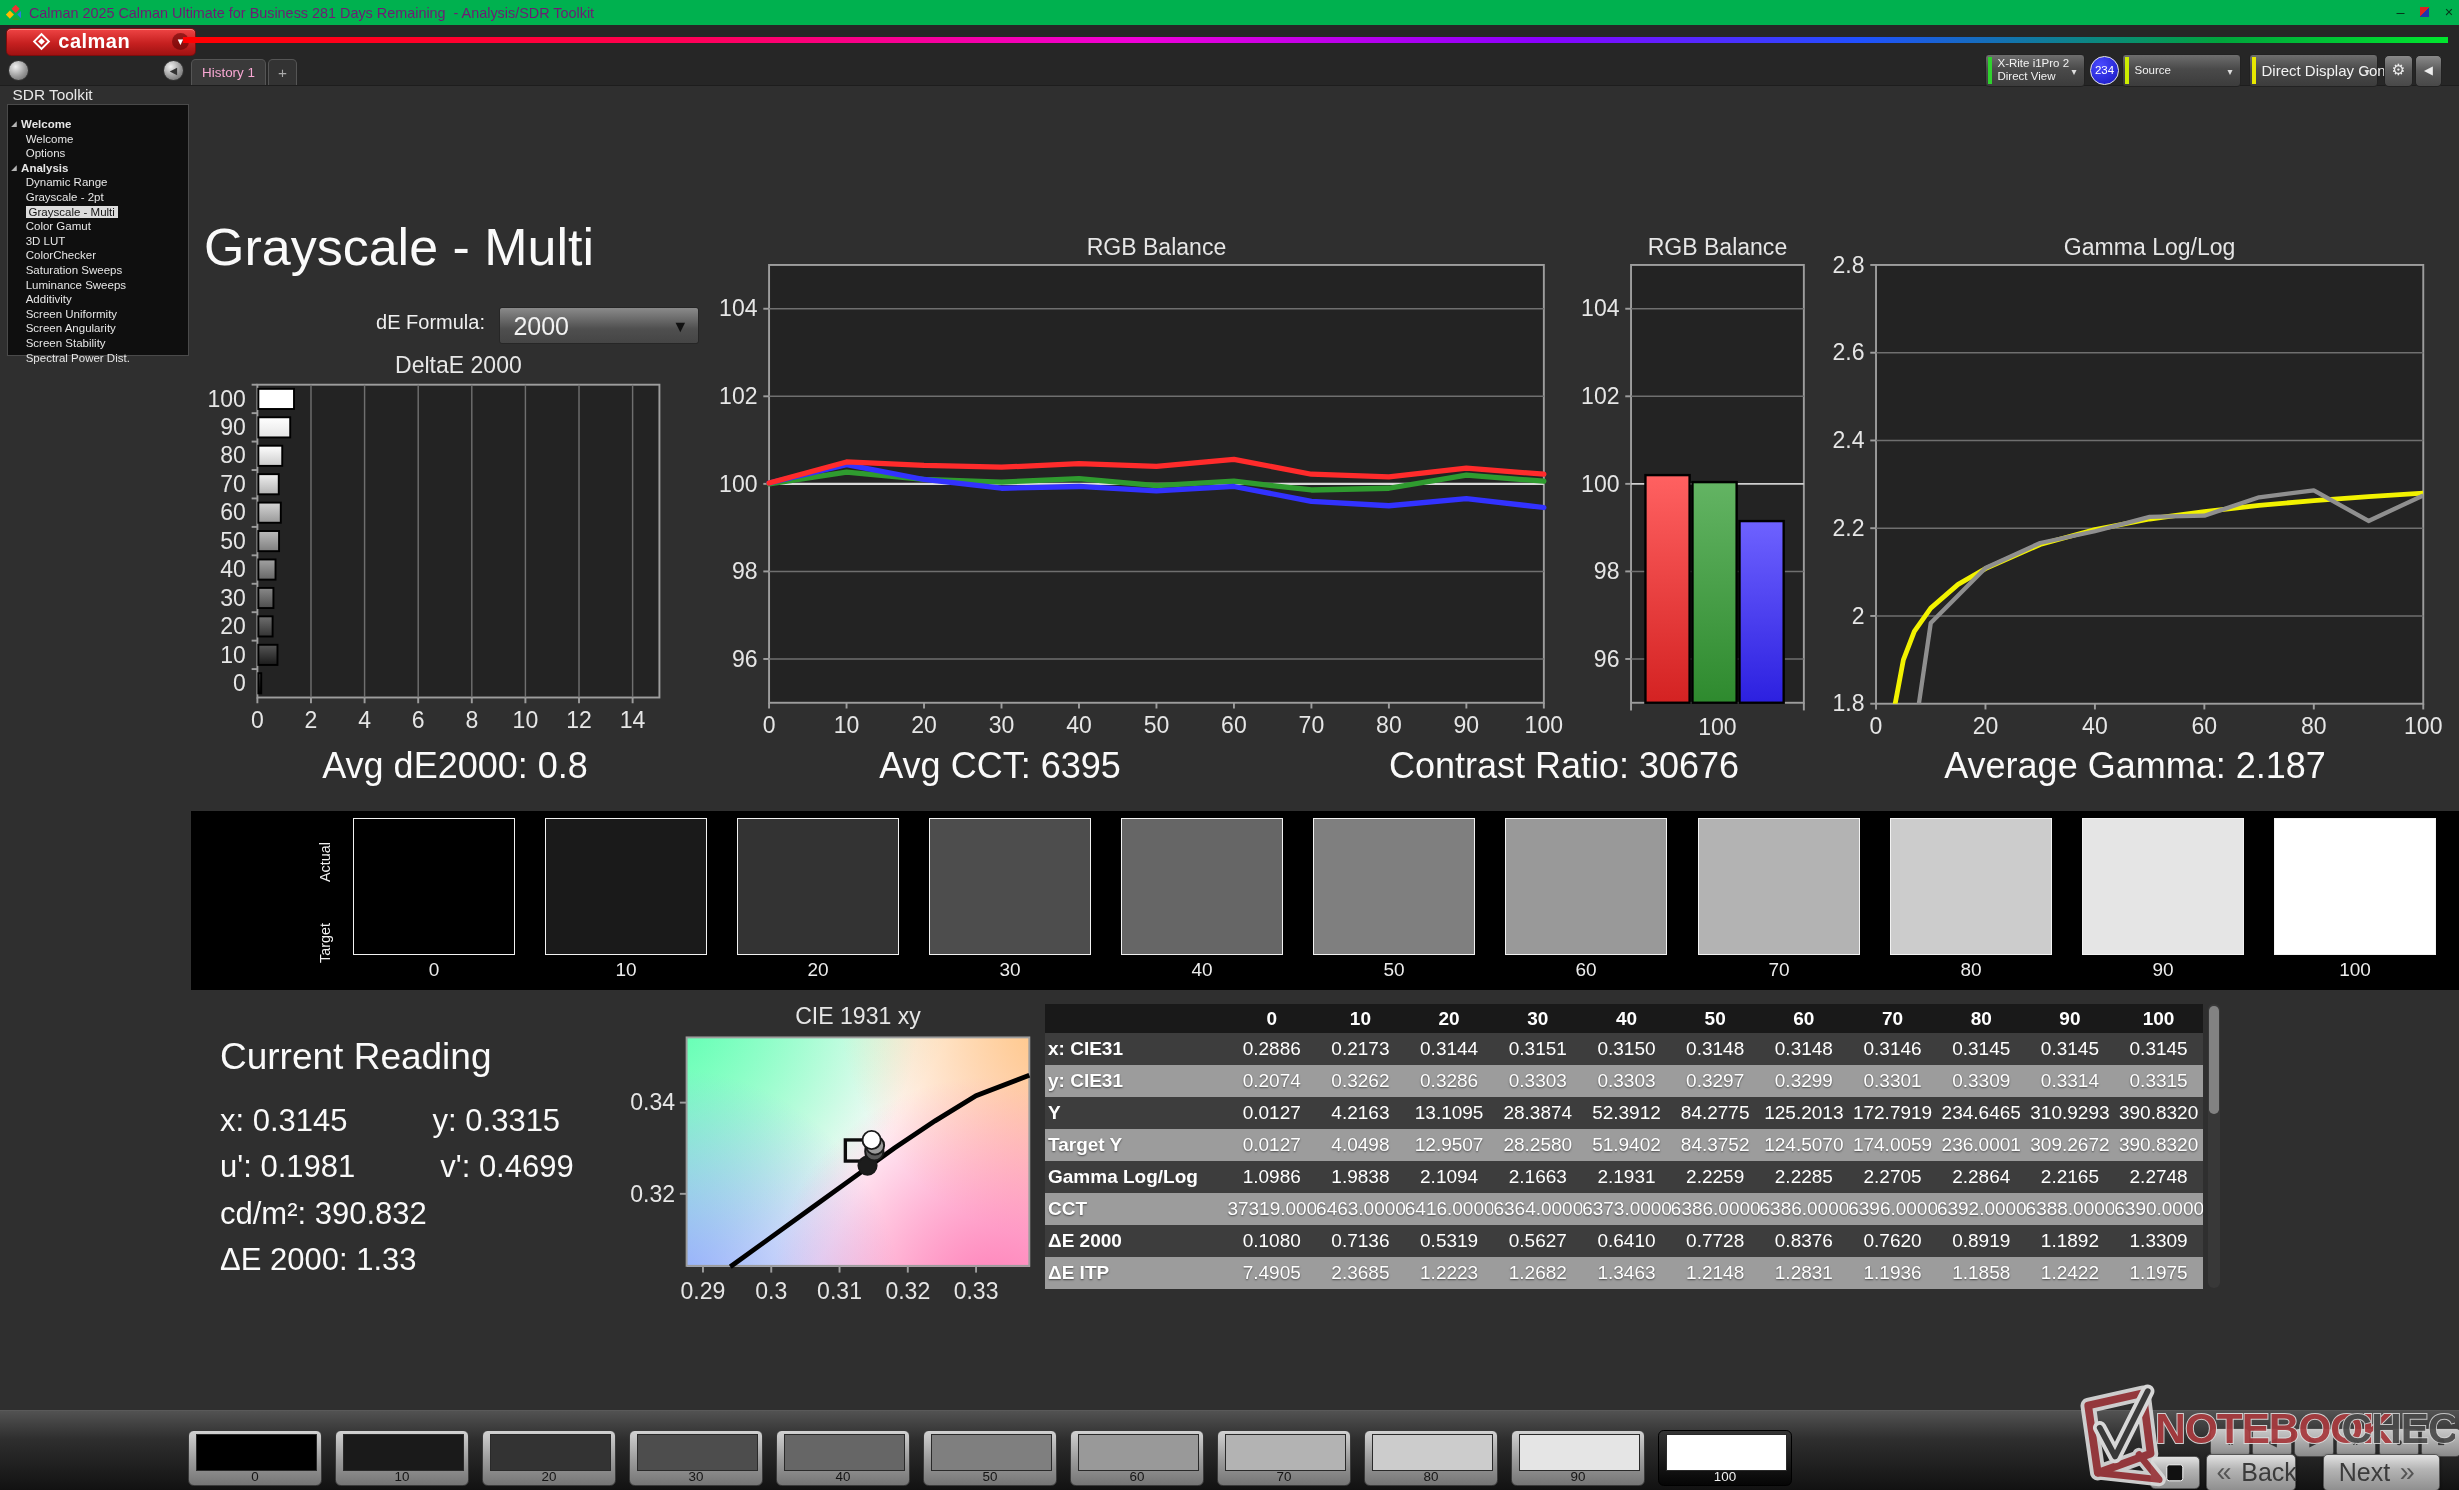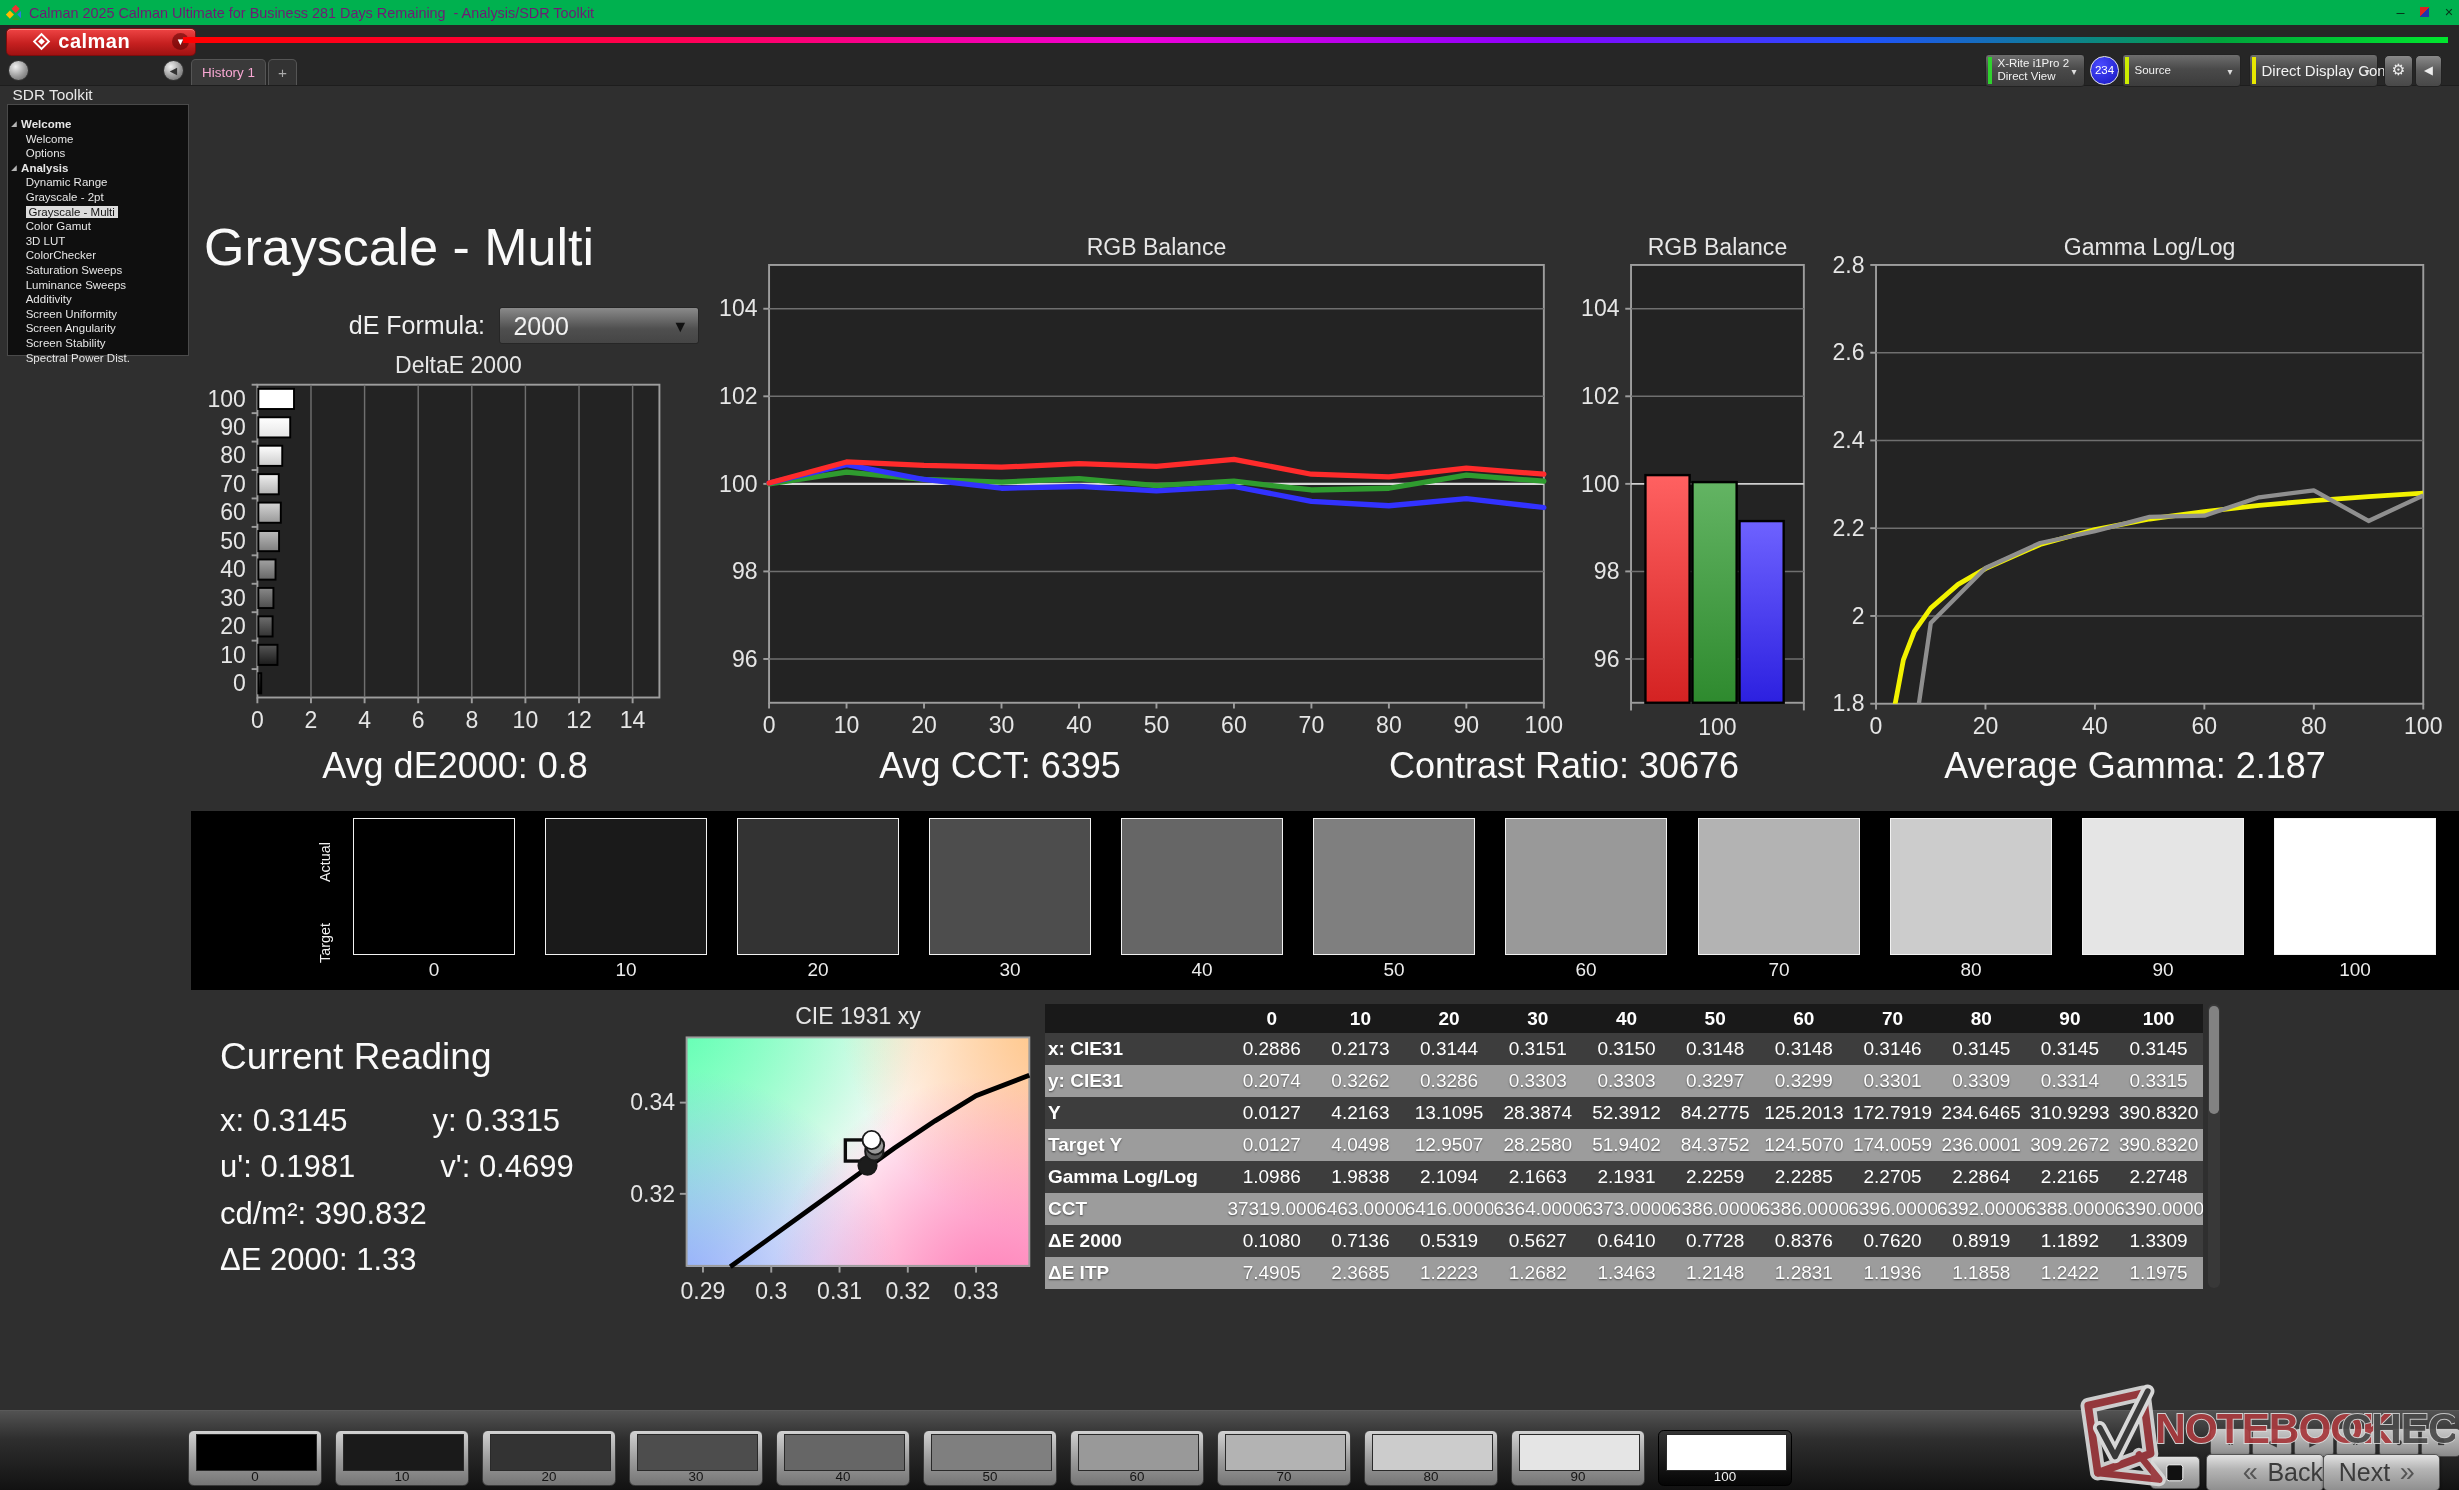--- a/index.html
+++ b/index.html
@@ -47,21 +47,21 @@
   .sb-title{position:absolute;left:12.5px;top:86px;font-size:15.4px;color:#e8e8e8;}
   .tree{position:absolute;left:6.7px;top:104px;width:182px;height:252px;background:#0f0f0f;
     border:1px solid #4a4a4a;box-sizing:border-box;padding-top:12px;}
   .tree-item{position:relative;height:14.6px;line-height:14.6px;font-size:11.5px;color:#e6e6e6;white-space:nowrap;}
   .tree-item .tri{position:absolute;left:3.8px;top:0;font-size:6.7px;color:#b5b5b5;}
   .tree-item.group{padding-left:13.4px;font-weight:bold;}
   .tree-item.child{padding-left:18px;}
   .tree-item .sel{background:#dcdcdc;color:#141414;padding:0 2.9px;}
   
   .page-title{left:204px;top:217px;font-size:52px;color:#fafafa;}
-  .de-label{left:288px;top:311px;width:197px;text-align:right;font-size:25px;color:#f0f0f0;}
+  .de-label{left:288px;top:311px;width:197px;text-align:right;font-size:20px;color:#f0f0f0;}
   .de-select{left:499px;top:307px;width:200px;height:37px;border-radius:2.9px;border:1px solid #262626;
     background:linear-gradient(#8a8a8a,#4f4f4f 60%,#454545);color:#f2f2f2;font-size:25px;line-height:37px;
     padding-left:13.4px;box-sizing:border-box;}
   .de-select .car{position:absolute;right:9.6px;top:0;color:#111;font-size:16.3px;}
   
   .stat{top:745px;font-size:36px;color:#fafafa;transform:translateX(-50%);white-space:nowrap;}
   
   .strip{left:191px;top:811px;width:2268px;height:179px;background:#000;}
   .vlabel{position:absolute;left:317px;width:15.4px;font-size:14.4px;color:#f0f0f0;
     writing-mode:vertical-rl;transform:rotate(180deg);text-align:center;}
@@ -420,21 +420,21 @@
       <div class="media-btn" style="left: 2210px;">«</div>
       <div class="media-btn" style="left: 2252px;">◀</div>
       <div class="media-btn" style="left: 2294px;">▶</div>
       <div class="media-btn" style="left: 2336px;">»</div>
       <div class="media-btn" style="left: 2379px;">●</div>
       <div class="media-btn" style="left: 2421px;">■</div>
     </div>
   <div class="abs silver stop-btn">
       <div class="stop-core"></div>
     </div>
-  <div class="abs silver nav-btn" style="left:2206px;width:118px;text-align:right;">
+  <div class="abs silver nav-btn" style="left:2206px;width:90px;text-align:right;">
     <span class="g">«</span><span>Back</span>
   </div>
   <div class="abs silver nav-btn" style="left:2323px;width:117px;">
     <span>Next</span><span class="g">»</span>
   </div>
 
   <svg id="watermark" class="abs" style="left:2042px;top:1372px" width="413" height="120" viewBox="0 0 430 125">
     <g stroke-linejoin="round" stroke-linecap="round" fill="none">
       <path d="M48,35 L105,22 L113,85 L58,105 Z" stroke="#d9d9d9" stroke-width="16"></path>
       <path d="M58,105 L122,112 L101,86" stroke="#d9d9d9" stroke-width="14"></path>

